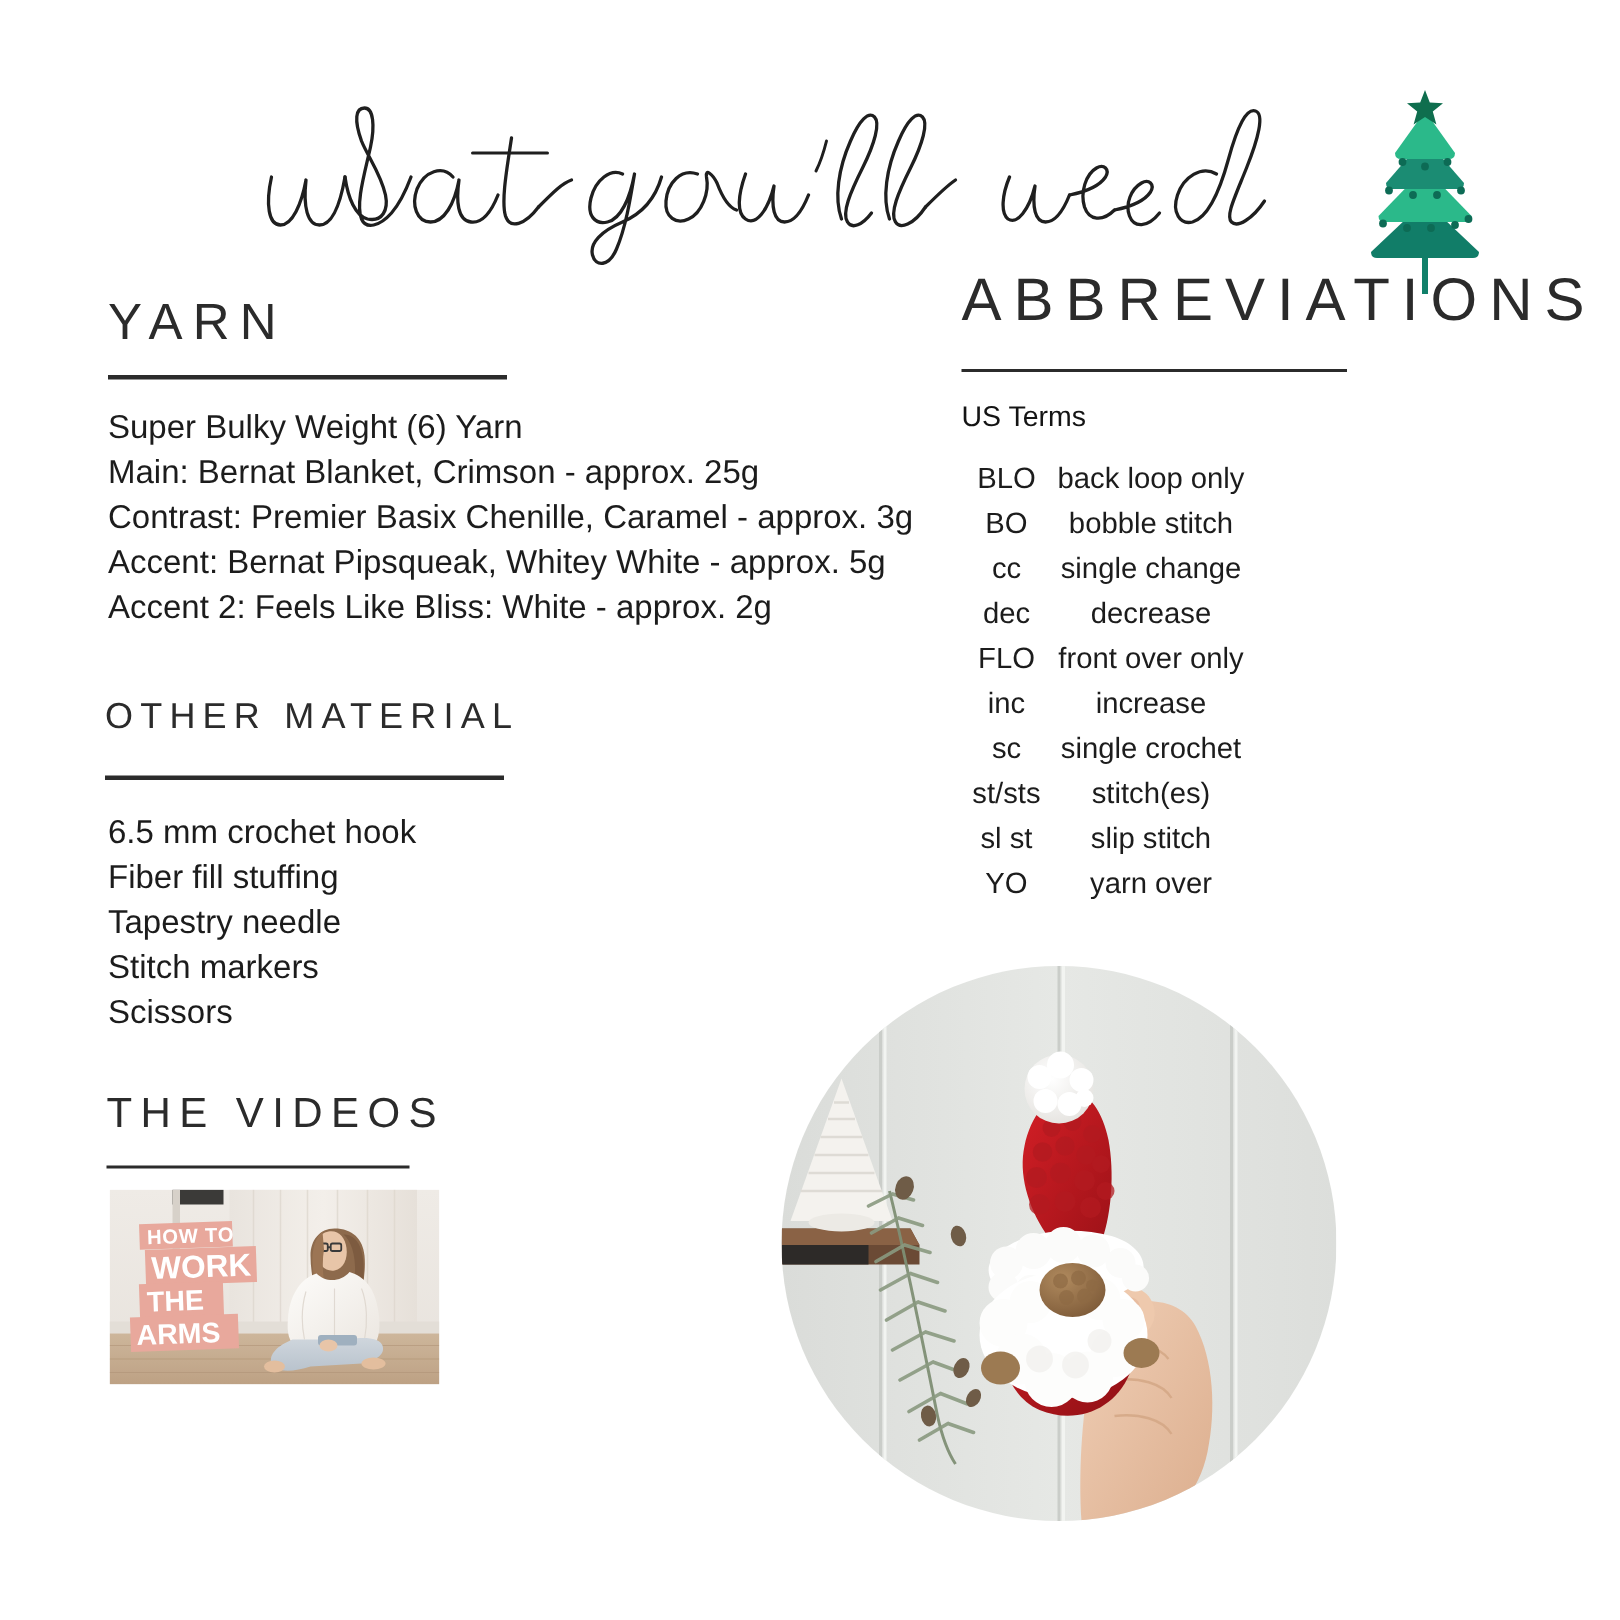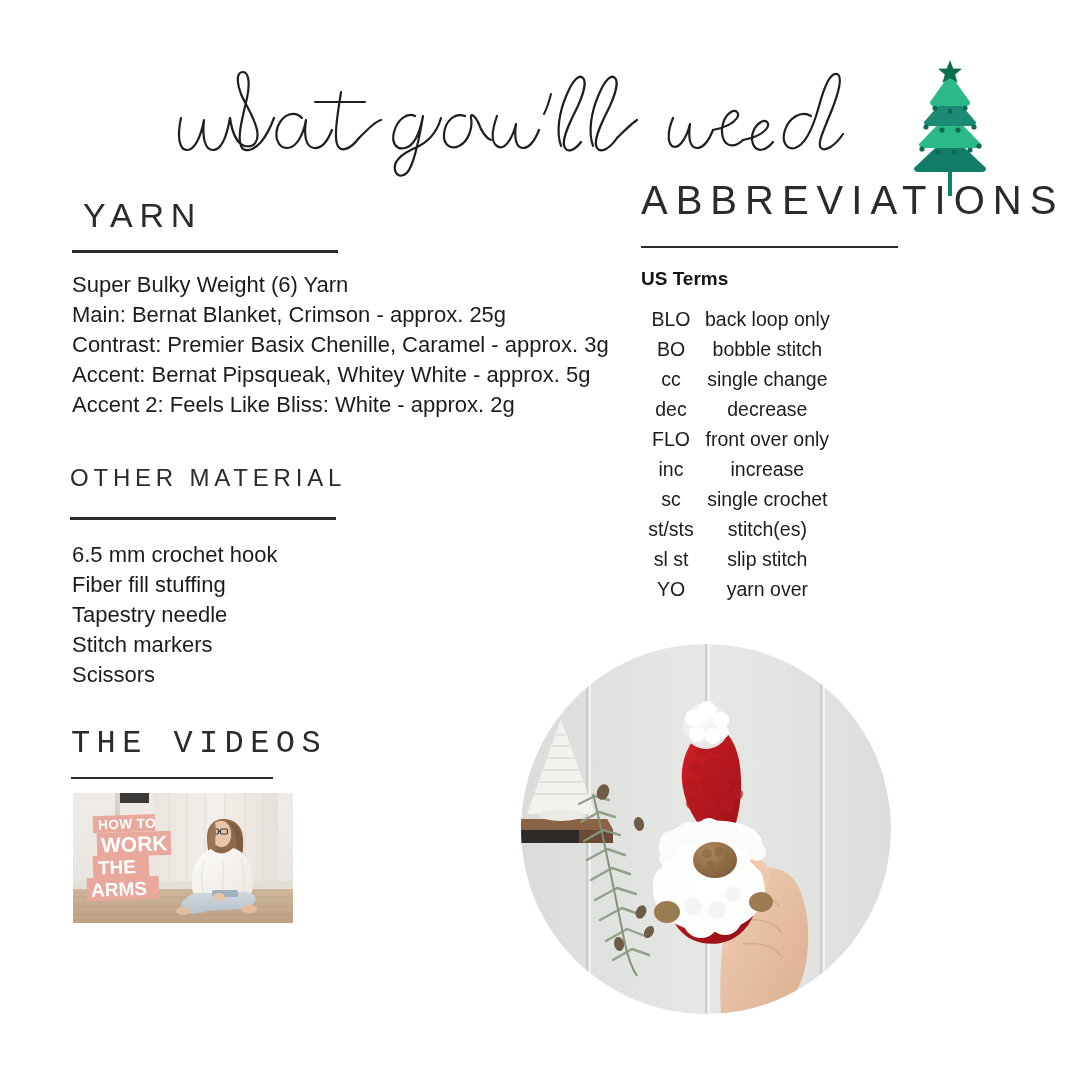--- a/index.html
+++ b/index.html
@@ -61,42 +61,42 @@
   .body-list {
     position: absolute;
     font-size: 22px;
     line-height: 30px;
     color: #1c1c1c;
     white-space: nowrap;
   }
   .body-list div { white-space: nowrap; }
 
   
-  #yarn-head { left: 72px; top: 198px; font-size: 34px; margin-left: 11px; }
+  #yarn-head { left: 72px; top: 198px; font-size: 34px; }
   #yarn-rule { left: 72px; top: 250px; width: 266px; height: 3px; }
   #yarn-list { left: 72px; top: 270px; }
 
   
   #other-head { left: 70px; top: 466px; font-size: 24px; }
   #other-rule { left: 70px; top: 517px; width: 266px; height: 3px; }
   #other-list { left: 72px; top: 540px; }
 
   
-  #videos-head { left: 71px; top: 728px; font-size: 32px; font-family: Liberation Mono, monospace; }
+  #videos-head { left: 71px; top: 728px; font-size: 28px; }
   #videos-rule { left: 71px; top: 777px; width: 202px; height: 2px; }
 
   
   #abbr-head { left: 641px; top: 180px; font-size: 40px; }
   #abbr-rule { left: 641px; top: 246px; width: 257px; height: 2px; }
   #abbr-terms-label {
     position: absolute;
     left: 641px;
     top: 268px;
     font-size: 19px;
-    font-weight: bold;
+    font-weight: normal;
     color: #141414;
     line-height: 1.2;
   }
   #abbr-table {
     position: absolute;
     left: 641px;
     top: 309px;
     border-collapse: collapse;
     font-size: 19.5px;
     color: #1c1c1c;

